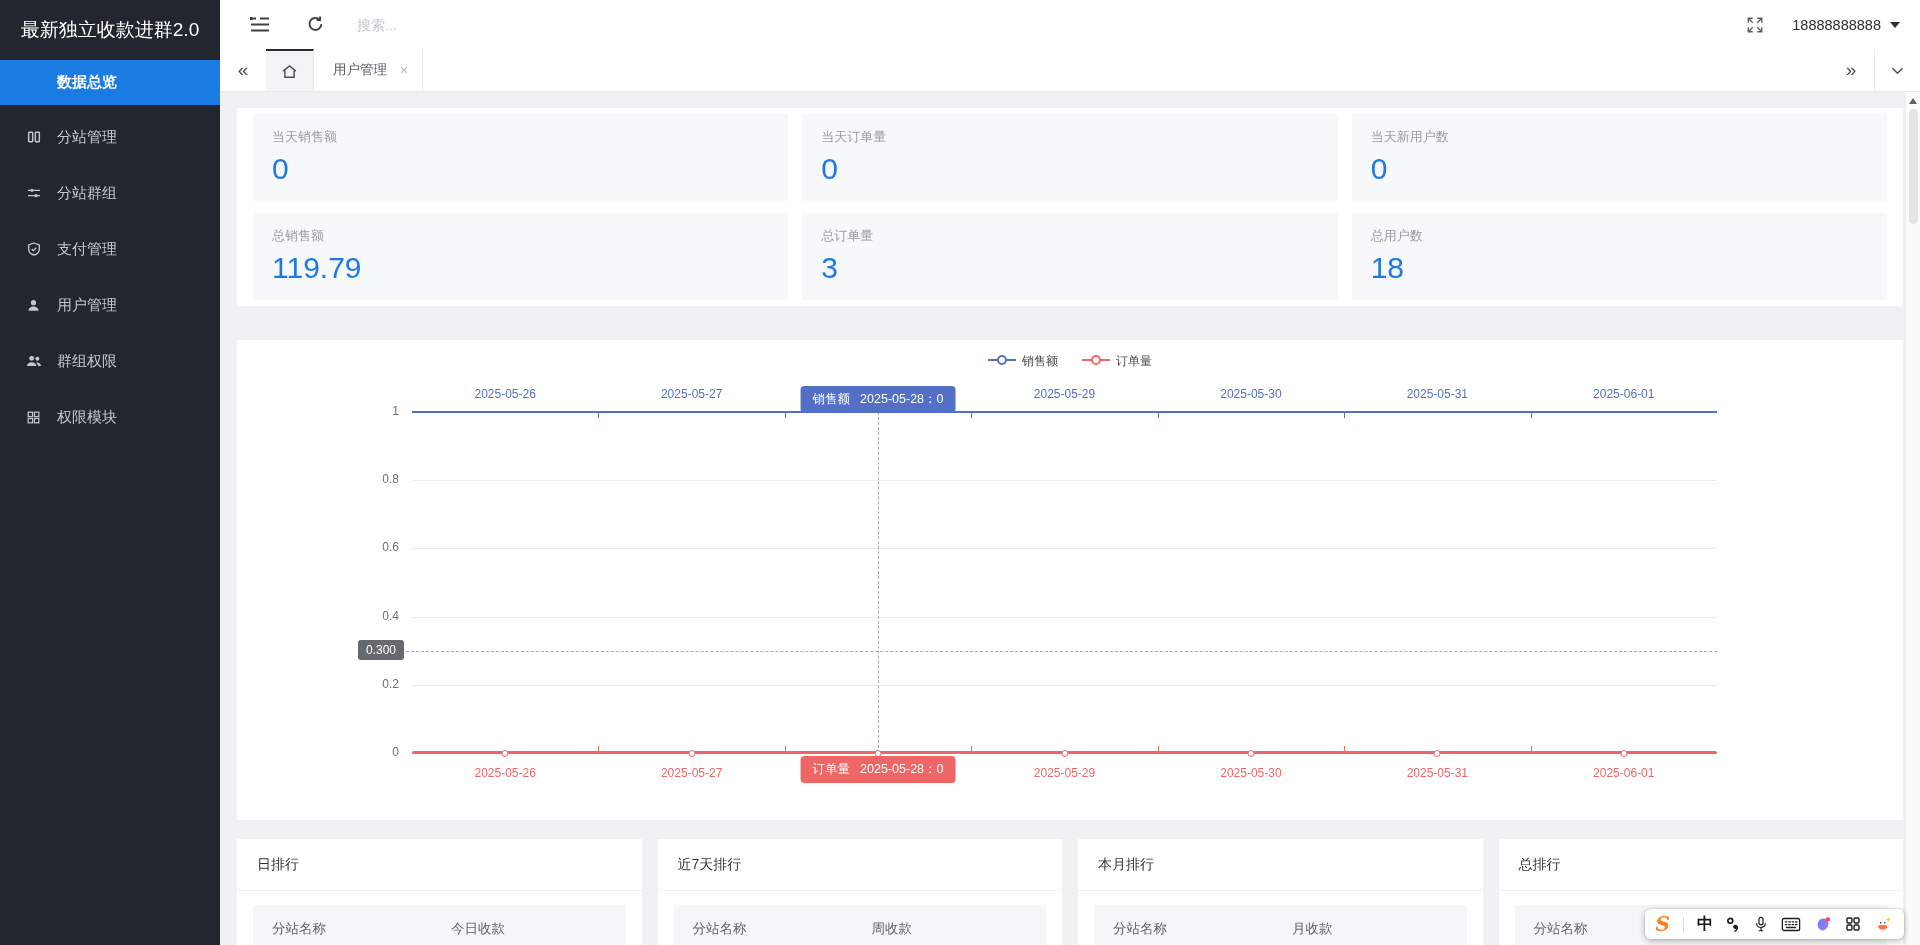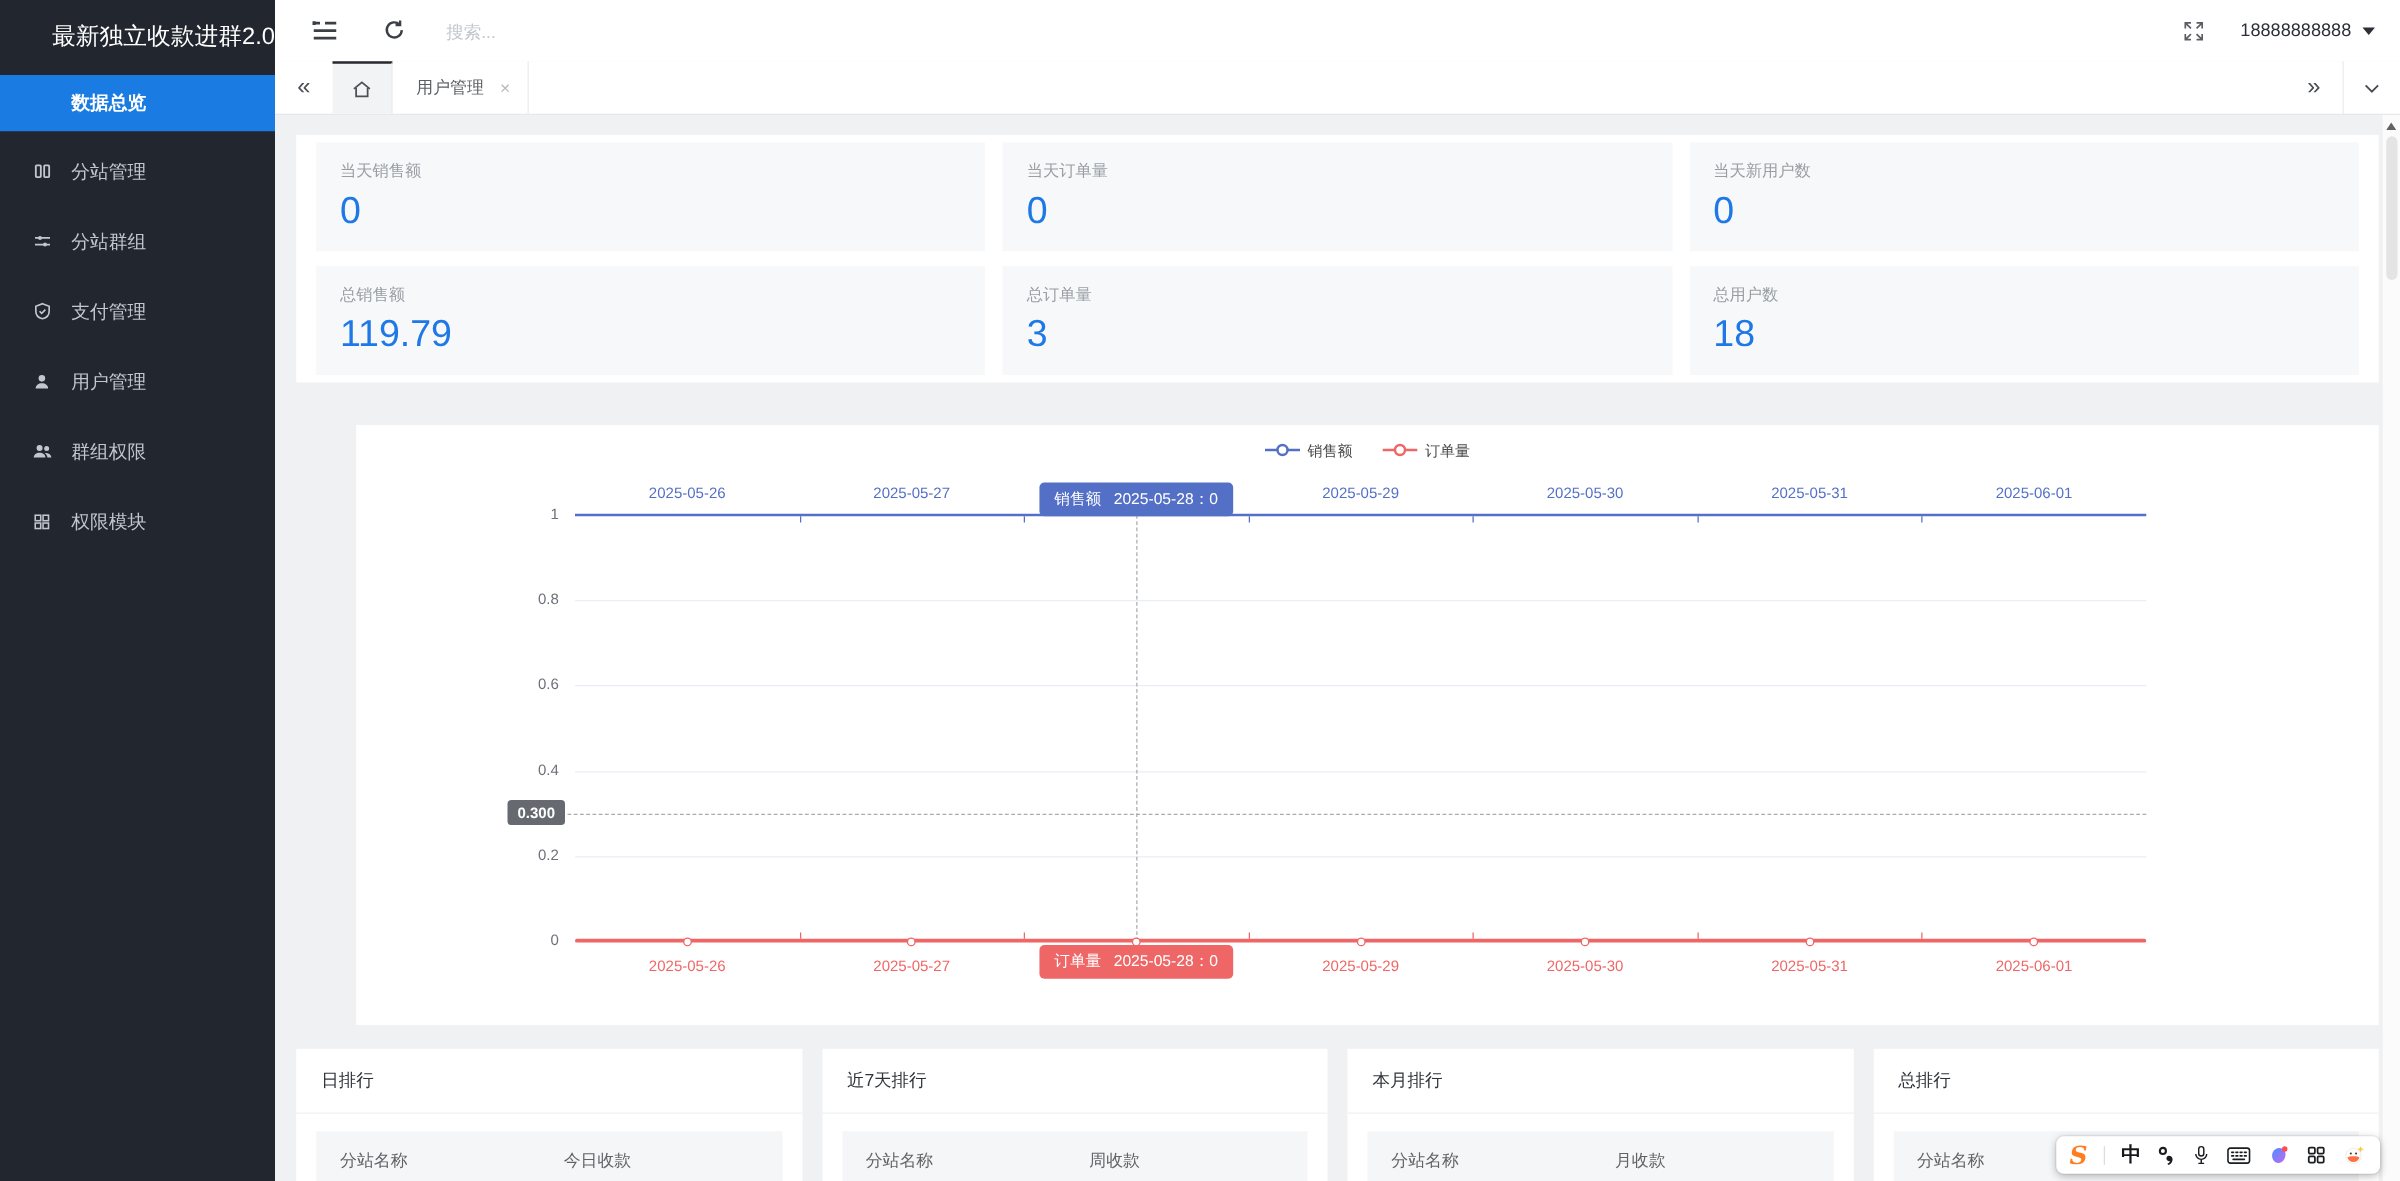--- a/index.html
+++ b/index.html
@@ -1,20 +1,20 @@
 <!DOCTYPE html>
 <html><head>
 <meta charset="utf-8">
 <style>
   * { margin:0; padding:0; box-sizing:border-box; }
   html,body { width:1920px; height:945px; overflow:hidden; font-family:"Liberation Sans","DejaVu Sans",sans-serif; background:#f0f1f2; }
 
   
   .sidebar { position:absolute; left:0; top:0; bottom:0; width:220px; background:#22262e; z-index:10; }
-  .sidebar-title { height:60px; line-height:60px; text-align:right; color:#ffffff; font-size:19px; }
+  .sidebar-title { height:60px; line-height:60px; text-align:center; color:#ffffff; font-size:19px; }
   .menu-item { height:56px; display:flex; align-items:center; padding:0 20px 0 24px; color:#c2c7cf; font-size:15px; cursor:pointer; }
   .menu-item.parent { height:47px; color:#ffffff; }
   .mi-icon { width:19px; margin-right:14px; display:flex; align-items:center; justify-content:center; color:#c2c7cf; }
   .parent .mi-icon { color:#f0f2f5; }
   .mi-arrow { margin-left:auto; width:0; height:0; border-left:5px solid transparent; border-right:5px solid transparent; border-bottom:6px solid #e4e7ec; }
   .submenu { background:#1a1d23; margin-bottom:4px; }
   .submenu-item { height:45px; display:flex; align-items:center; padding-left:57px; color:#ffffff; font-size:15px; font-weight:600; cursor:pointer; }
 
   
   .main { position:absolute; left:220px; right:0; top:0; bottom:0; }
@@ -40,36 +40,36 @@
 
   
   .content { position:absolute; left:0; right:0; top:92px; bottom:0; padding:16px 17px 0; overflow:hidden; background:#f0f1f2; }
   .stats-panel { background:#fff; padding:6px 16px; }
   .stats-grid { display:grid; grid-template-columns:repeat(3,1fr); gap:12px 14px; }
   .stat-card { background:#f7f8f9; padding:14px 19px 15px; }
   .stat-label { font-size:13px; color:#999ea5; }
   .stat-value { font-size:30px; margin-top:6px; }
 
   
-  .chart-panel { background:#fff; margin-top:34px; height:480px; position:relative;margin-left:48px; }
+  .chart-panel { background:#fff; margin-top:34px; height:480px; position:relative; }
   .legend { position:absolute; top:13px; left:0; right:0; display:flex; justify-content:center; gap:24px; }
   .legend-item { display:flex; align-items:center; gap:6px; font-size:12px; color:#4a4a4a; cursor:pointer; }
   .plot { position:absolute; left:175px; right:186px; top:72px; bottom:67px; }
   .gridline { position:absolute; left:0; right:0; height:1px; background:#e9edf4; }
   .y-label { position:absolute; right:calc(100% + 13px); font-size:12px; color:#6e7079; width:44px; text-align:right; }
   .axis-top { position:absolute; top:-1px; left:0; right:0; height:2px; }
   .axis-bottom { position:absolute; bottom:-1px; left:0; right:0; height:3px; border-radius:2px; }
   .tick-top { position:absolute; top:1px; width:1px; height:5px; }
   .tick-bottom { position:absolute; bottom:2px; width:1px; height:5px; }
   .x-label-top { position:absolute; top:-25px; transform:translateX(-50%); font-size:12px; white-space:nowrap; }
   .x-label-bottom { position:absolute; bottom:-27px; transform:translateX(-50%); font-size:12px; white-space:nowrap; }
   .marker { position:absolute; bottom:-4px; width:7px; height:7px; border-radius:50%; background:#fff; transform:translateX(-50%); z-index:3; }
   .cross-v { position:absolute; top:0; bottom:0; width:0; border-left:1px dashed #a9abb0; z-index:2; }
   .cross-h { position:absolute; left:-6px; right:0; height:0; border-top:1px dashed #a9abb0; z-index:2; }
-  .y-badge { position:absolute; right:calc(100% + 8px); transform:translateY(-11px); background:#66696f; color:#fff; font-weight:bold; font-size:12px; padding:3px 8px; border-radius:3px; z-index:4; }
+  .y-badge { position:absolute; right:calc(100% + 8px); transform:translateY(-11px); background:#66696f; color:#fff; font-weight:normal; font-size:12px; padding:3px 8px; border-radius:3px; z-index:4; }
   .tip-badge { position:absolute; transform:translateX(-50%); color:#fff; font-size:12.5px; padding:5px 12px; border-radius:4px; display:flex; gap:10px; white-space:nowrap; z-index:5; }
   .tip-badge.top { top:-26px; }
   .tip-badge.bottom { bottom:-30px; }
 
   
   .rank-row { display:grid; grid-template-columns:repeat(4,1fr); gap:16px; margin-top:19px; }
   .rank-card { background:#fff; height:210px; padding-top:17px; }
   .rank-title { font-size:14px; color:#2f3338; padding:0 20px; }
   .rank-divider { border-bottom:1px solid #f0f1f2; margin-top:16px; }
   .rank-header { margin:14px 16px 0; background:#f5f6f7; display:flex; padding:15px 19px; font-size:13.5px; color:#606468; }

